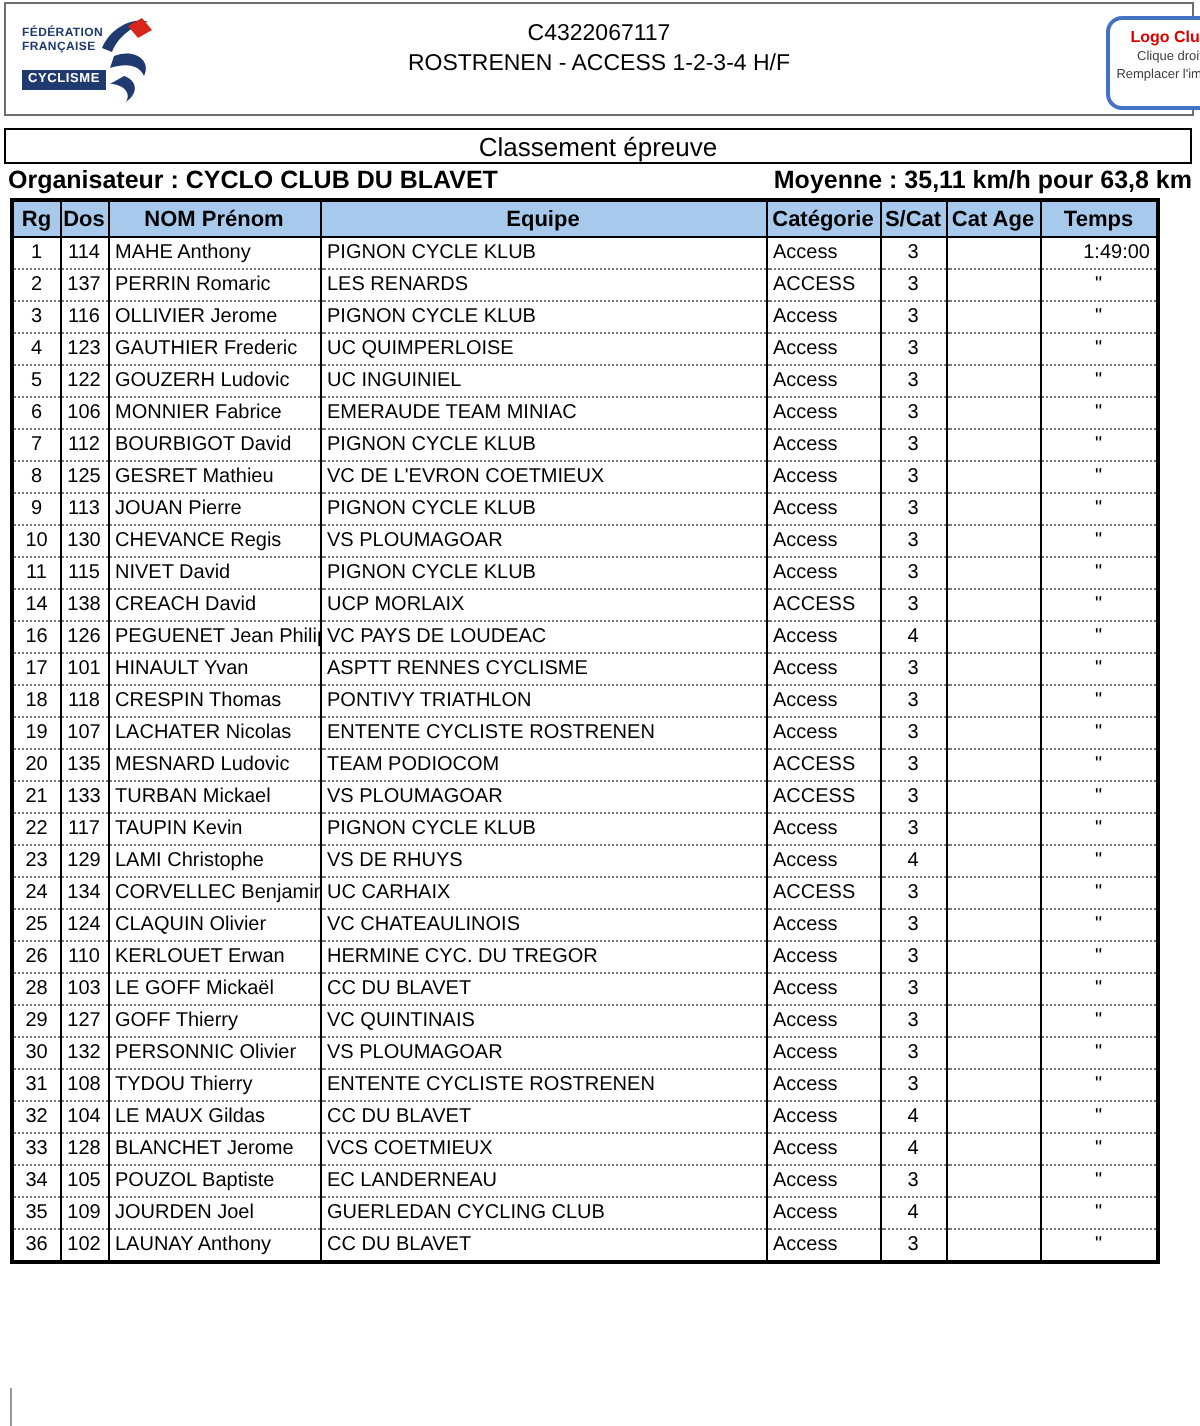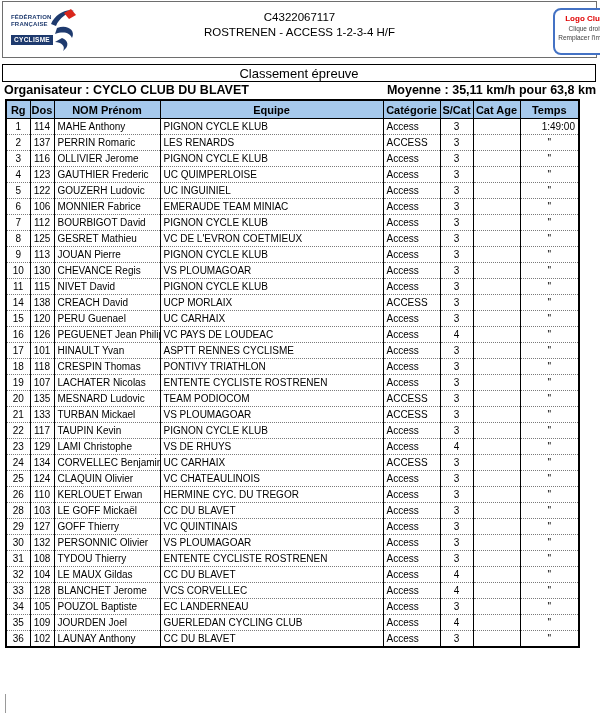--- a/index.html
+++ b/index.html
@@ -214,30 +214,20 @@
           <td class="c">14</td>
           <td class="c">138</td>
           <td class="l">CREACH David</td>
           <td class="l">UCP MORLAIX</td>
           <td class="l">ACCESS</td>
           <td class="c">3</td>
           <td class="c"></td>
           <td class="c">"</td>
         </tr>
         <tr>
-          <td class="c">15</td>
-          <td class="c">120</td>
-          <td class="l">PERU Guenael</td>
-          <td class="l">UC CARHAIX</td>
-          <td class="l">Access</td>
-          <td class="c">3</td>
-          <td class="c"></td>
-          <td class="c">"</td>
-        </tr>
-        <tr>
           <td class="c">16</td>
           <td class="c">126</td>
           <td class="l">PEGUENET Jean Philippe</td>
           <td class="l">VC PAYS DE LOUDEAC</td>
           <td class="l">Access</td>
           <td class="c">4</td>
           <td class="c"></td>
           <td class="c">"</td>
         </tr>
         <tr>
@@ -387,21 +377,21 @@
           <td class="l">CC DU BLAVET</td>
           <td class="l">Access</td>
           <td class="c">4</td>
           <td class="c"></td>
           <td class="c">"</td>
         </tr>
         <tr>
           <td class="c">33</td>
           <td class="c">128</td>
           <td class="l">BLANCHET Jerome</td>
-          <td class="l">VCS CORVELLEC</td>
+          <td class="l">VCS COETMIEUX</td>
           <td class="l">Access</td>
           <td class="c">4</td>
           <td class="c"></td>
           <td class="c">"</td>
         </tr>
         <tr>
           <td class="c">34</td>
           <td class="c">105</td>
           <td class="l">POUZOL Baptiste</td>
           <td class="l">EC LANDERNEAU</td>

